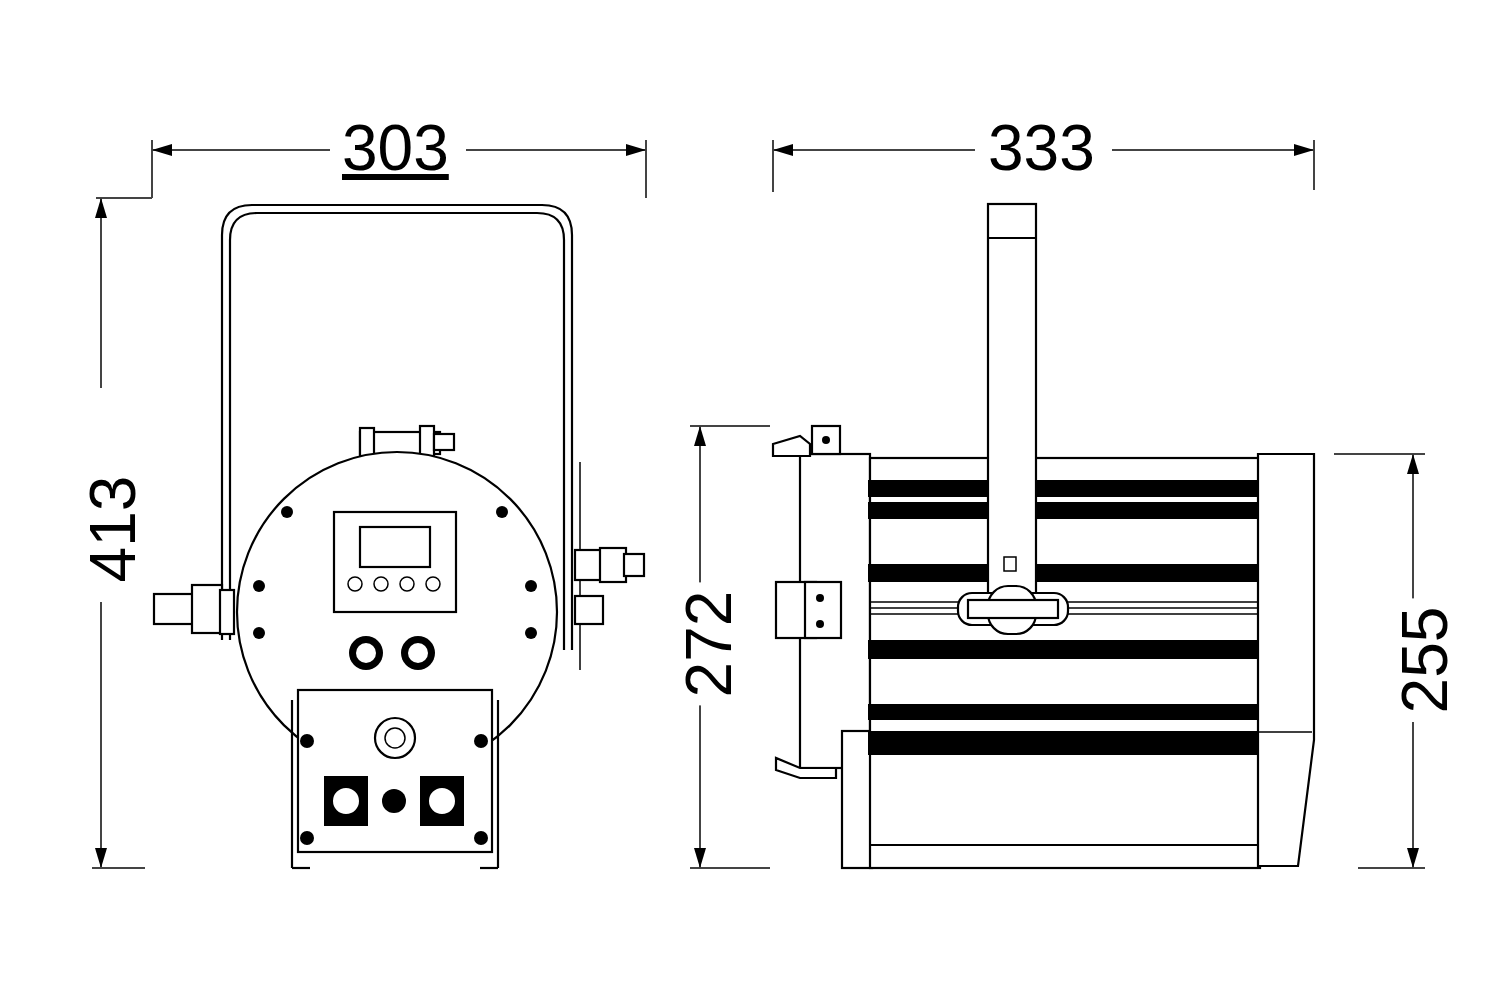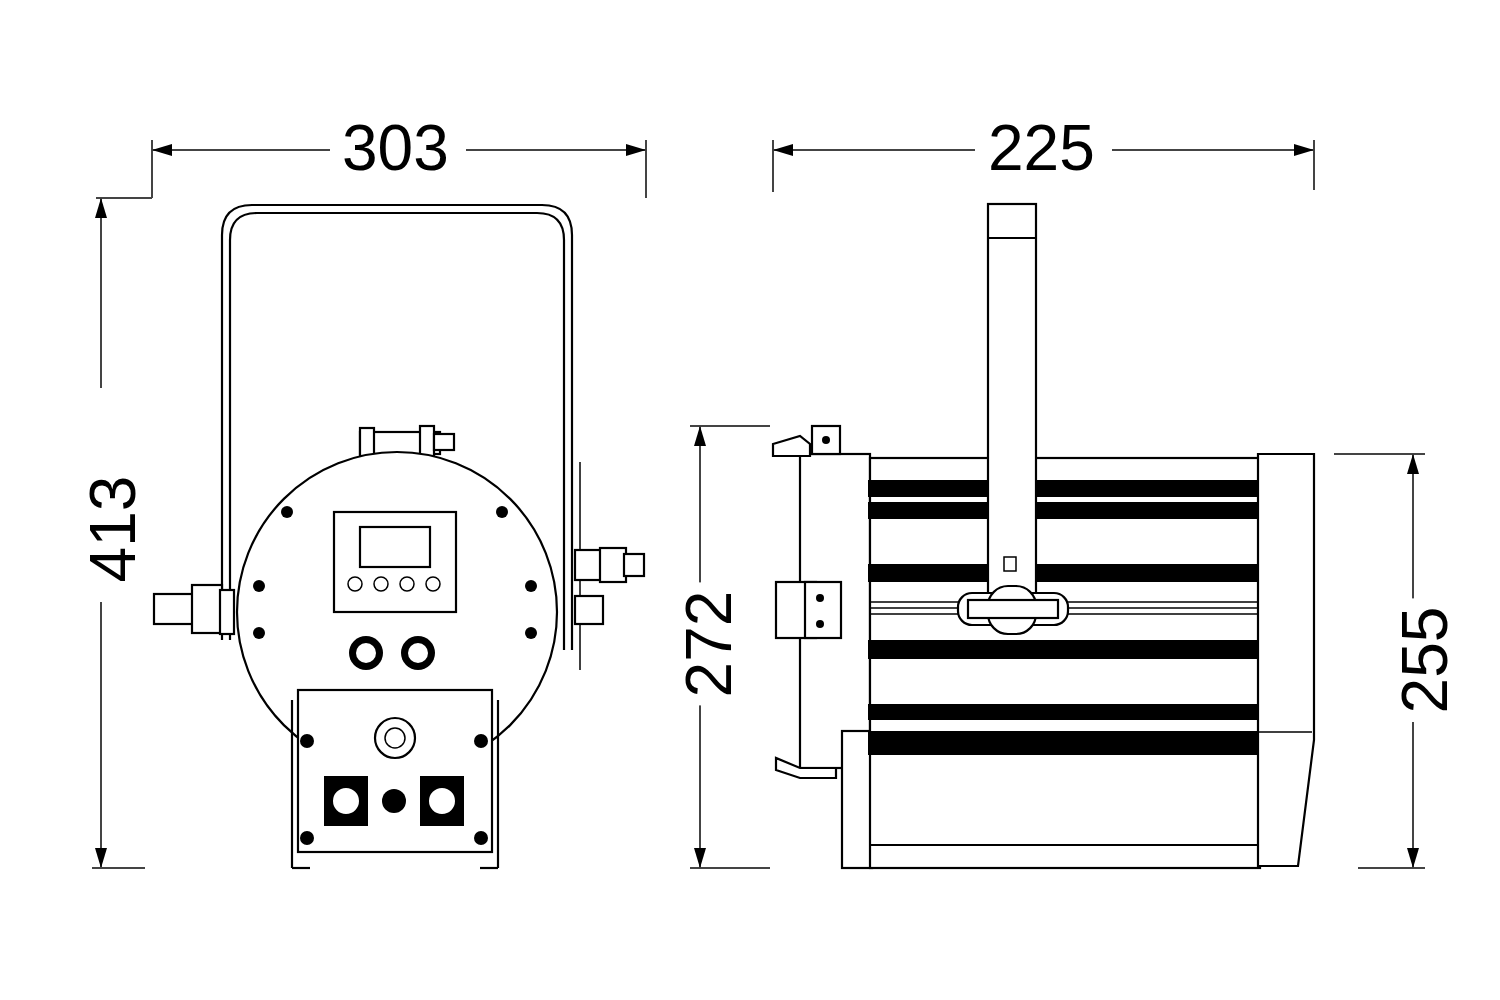--- a/index.html
+++ b/index.html
@@ -177,17 +177,17 @@
       <circle cx="826" cy="440" r="4" class="blk"></circle>
       <path class="fillw" d="M776,758 L776,770 L800,778 L836,778 L836,768 L800,768 Z"></path>
       <rect class="fillw" x="776" y="582" width="40" height="56"></rect>
       <rect class="fillw" x="805" y="582" width="36" height="56"></rect>
       <circle cx="820" cy="598" r="4" class="blk"></circle>
       <circle cx="820" cy="624" r="4" class="blk"></circle>
     </g>
   </g>
 </svg>
 
-<div class="lbl" style="left:334px; top:116px;">303</div>
-<div class="lbl" style="left:980px; top:116px;">225</div>
+<div class="lbl" style="left:334px; top:116px;text-decoration:underline;">303</div>
+<div class="lbl" style="left:980px; top:116px;">333</div>
 <div class="lbl rot" style="left:52px; top:497px;">413</div>
 <div class="lbl rot" style="left:648px; top:612px;">272</div>
 <div class="lbl rot" style="left:1364px; top:628px;">255</div>
 
 </body></html>

